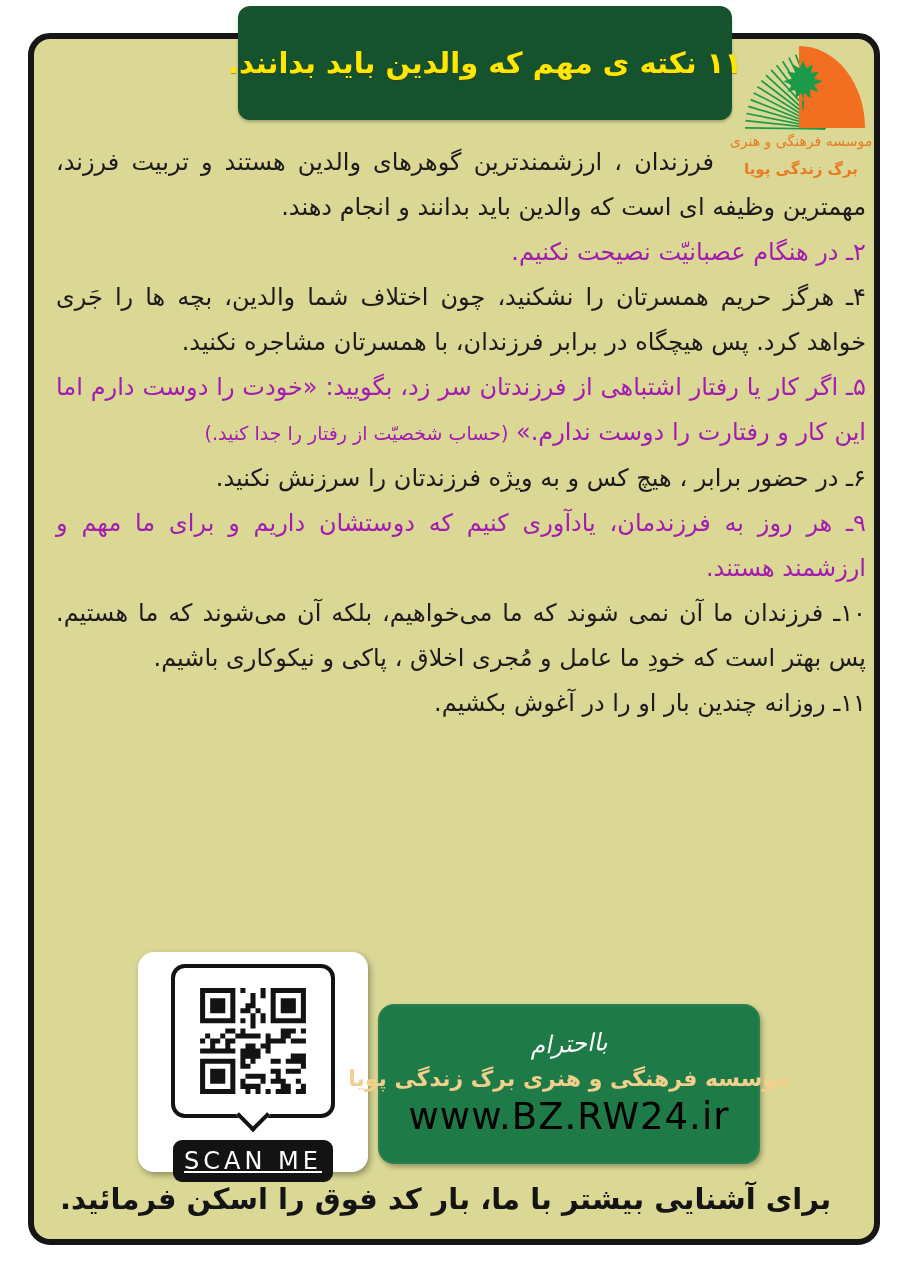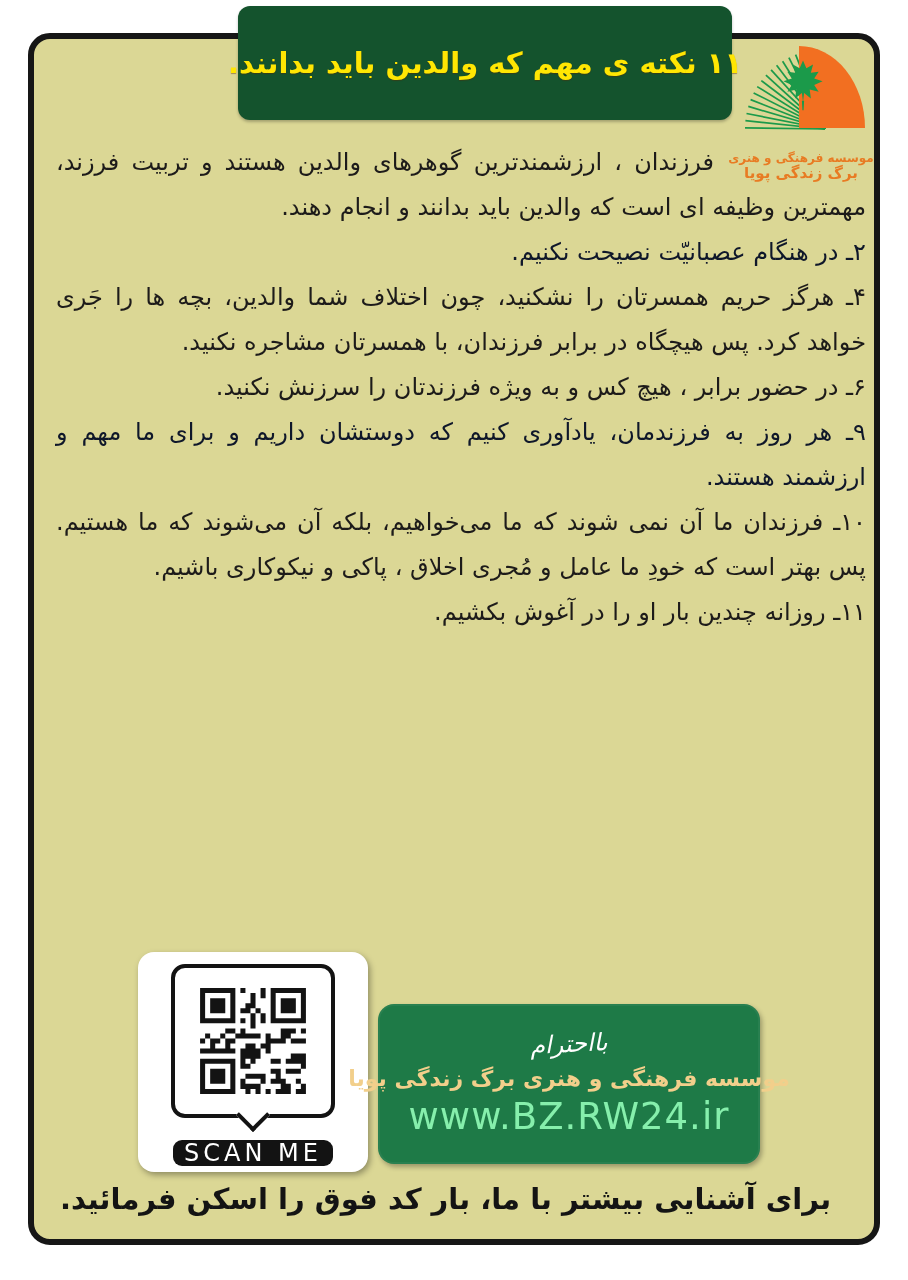--- a/index.html
+++ b/index.html
@@ -16,63 +16,63 @@
     background:#14532d;border-radius:12px;z-index:6;
     display:flex;align-items:center;justify-content:center;
     box-shadow:0 2px 3px rgba(0,0,0,.25);
   }
   .banner-title{
     direction:rtl;color:#ffe603;font-size:29px;font-weight:bold;
     text-shadow:0 1px 1px rgba(90,40,0,.45);white-space:nowrap;
   }
   .logo{position:absolute;right:34px;top:42px;width:146px;text-align:center;z-index:5;line-height:1.05;}
   .logo svg{display:block;margin:0 auto;}
-  .logo-line1{color:#e87b23;font-size:12px;font-weight:bold;direction:rtl;margin-top:20px;}
-  .logo-line2{color:#e87b23;font-size:15px;font-weight:bold;direction:rtl;margin-top:1px;}
+  .logo-line1{color:#e87b23;font-size:14px;font-weight:normal;direction:rtl;margin-top:2px;}
+  .logo-line2{color:#e87b23;font-size:15px;font-weight:bold;direction:rtl;margin-top:13px;}
   .content{
     position:absolute;left:56px;right:42px;top:140px;z-index:2;
     direction:rtl;text-align:justify;text-align-last:right;
     color:#1d1b1a;font-size:24px;font-weight:normal;line-height:45px;
   }
   .content p{margin:0;}
   .logo-spacer{float:right;width:152px;height:44px;}
-  .red{color:#0f172a;}
+  .red{color:#a21caf;}
   .small{font-size:19px;}
   .qr-card{
     position:absolute;left:138px;top:952px;width:230px;height:220px;z-index:4;
     background:#ffffff;border-radius:16px;box-shadow:2px 3px 6px rgba(0,0,0,.35);
   }
   .qr-frame{
     position:relative;margin:12px auto 0;width:156px;height:146px;
     border:4px solid #131313;border-radius:14px;background:#fff;
     display:flex;align-items:center;justify-content:center;
   }
   .qr-pointer{
     position:absolute;bottom:-13px;left:50%;
     width:20px;height:20px;background:#ffffff;
     transform:translateX(-50%) rotate(45deg);
     border-right:4px solid #131313;border-bottom:4px solid #131313;
   }
   .qr-pill{
-    margin:22px auto 12px;width:160px;height:26px;background:#131313;border-radius:9px;
+    margin:22px auto 12px;width:160px;height:42px;background:#131313;border-radius:9px;
     color:#ffffff;display:flex;align-items:center;justify-content:center;
-    font-size:24px;letter-spacing:4px;
+    font-size:24px;letter-spacing:4px;text-decoration:underline;
   }
   .footer-box{
     position:absolute;left:378px;top:1004px;width:382px;height:160px;z-index:4;
     background:#1e7a47;border-radius:16px;
     display:flex;flex-direction:column;align-items:center;justify-content:center;
     box-shadow:2px 3px 5px rgba(0,0,0,.3), inset 0 0 0 2px rgba(255,255,255,.05);
   }
   .salutation{
     color:#ffffff;font-size:24px;font-style:italic;direction:rtl;
     transform:rotate(-3deg);font-family:"DejaVu Serif",serif;
   }
   .org-line{color:#f2cf8b;font-size:22px;font-weight:bold;direction:rtl;margin-top:8px;white-space:nowrap;}
-  .website{color:#86efac;font-size:37px;margin-top:4px;letter-spacing:1px;white-space:nowrap;}
+  .website{color:#000000;font-size:37px;margin-top:4px;letter-spacing:1px;white-space:nowrap;}
   .caption{
     position:absolute;left:60px;right:60px;top:1182px;z-index:3;
     direction:rtl;text-align:left;color:#141414;font-size:29px;font-weight:bold;
   }
 </style>
 </head>
 <body>
 
 <div class="sheet"></div>
 
@@ -105,20 +105,21 @@
     <path fill="#1b9a4a" transform="translate(40,14) scale(0.56)" d="M50 8 L56 22 L68 15 L64 30 L78 28 L70 40 L85 45 L70 52 L78 64 L62 60 L64 76 L52 66 L50 82 L48 66 L36 76 L38 60 L22 64 L30 52 L15 45 L30 40 L22 28 L36 30 L32 15 L44 22 Z M48 80 L52 80 L51 97 L49 97 Z"></path>
   </svg>
   <div class="logo-line1">موسسه فرهنگی و هنری</div>
   <div class="logo-line2">برگ زندگی پویا</div>
 </div>
 
 <div class="content">
     <p><span class="logo-spacer"></span><span class="">فرزندان ، ارزشمندترین گوهرهای والدین هستند و تربیت فرزند، مهمترین وظیفه ای است که والدین باید بدانند و انجام دهند.</span></p>
     <p><span class="red ">۲ـ در هنگام عصبانیّت نصیحت نکنیم.</span></p>
     <p><span class="">۴ـ هرگز حریم همسرتان را نشکنید، چون اختلاف شما والدین، بچه ها را جَری خواهد کرد. پس هیچگاه در برابر فرزندان، با همسرتان مشاجره نکنید.</span></p>
+    <p><span class="red ">۵ـ اگر کار یا رفتار اشتباهی از فرزندتان سر زد، بگویید: «خودت را دوست دارم اما این کار و رفتارت را دوست ندارم.» </span><span class="red small">(حساب شخصیّت از رفتار را جدا کنید.)</span></p>
     <p><span class="">۶ـ در حضور برابر ، هیچ کس و به ویژه فرزندتان را سرزنش نکنید.</span></p>
     <p><span class="red ">۹ـ هر روز به فرزندمان، یادآوری کنیم که دوستشان داریم و برای ما مهم و ارزشمند هستند.</span></p>
     <p><span class="">۱۰ـ فرزندان ما آن نمی شوند که ما می‌خواهیم، بلکه آن می‌شوند که ما هستیم. پس بهتر است که خودِ ما عامل و مُجری اخلاق ، پاکی و نیکوکاری باشیم.</span></p>
     <p><span class="">۱۱ـ روزانه چندین بار او را در آغوش بکشیم.</span></p>
   </div>
 
 <div class="qr-card">
   <div class="qr-frame">
     <svg id="qr-svg" width="126" height="126" viewBox="0 0 25 25">
         <rect width="25" height="25" fill="#fff"></rect>

